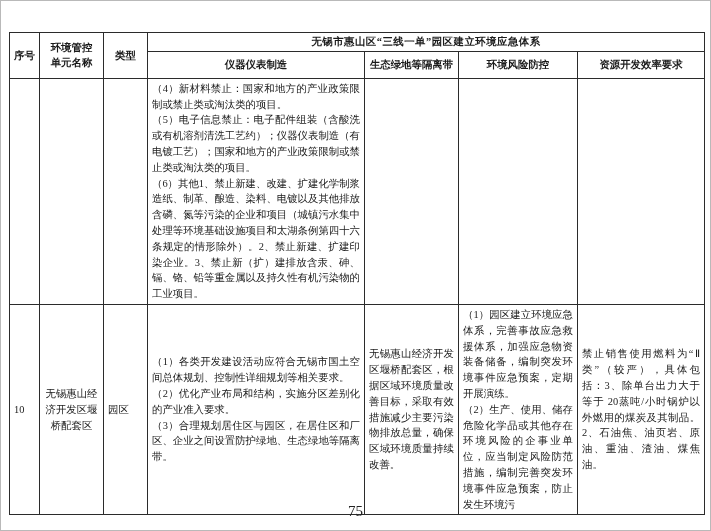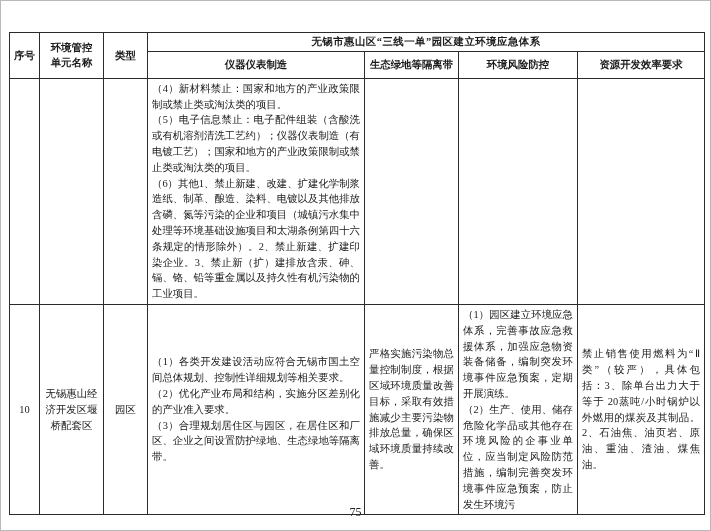--- a/index.html
+++ b/index.html
@@ -37,28 +37,28 @@
   .group-title { height:16px; font-size:10.6px; letter-spacing:0.5px; }
   .hdr2 th { height:27px; }
   .cell-text {
     text-align:justify;
     white-space:pre-wrap;
     word-break:break-all;
     margin-top:32px;
   }
   .v-top { vertical-align:top; }
   .v-mid { vertical-align:middle; }
-  .center { text-align:center; }
+  .center { text-align:left; }
   .unit-cell { padding:2px 10px; text-align:center; }
   .row-cont td { height:219px; }
   .row-main td { height:193px; }
   .pageno {
     position:absolute; left:0; right:0; bottom:10px;
     text-align:center;
-    font-size:12px; color:#222;margin-top:20px;
+    font-size:15px; color:#222;margin-top:20px;
   }
 </style>
 </head>
 <body>
 
 <div class="page">
 
   <table class="doc">
     <colgroup>
       <col style="width:30px">
@@ -98,21 +98,21 @@
       <td class="cell-text v-top"></td>
     </tr>
 
     <tr class="row-main">
       <td class="center">10</td>
       <td class="unit-cell">无锡惠山经济开发区堰桥配套区</td>
       <td class="center">园区</td>
       <td class="cell-text v-mid">（1）各类开发建设活动应符合无锡市国土空间总体规划、控制性详细规划等相关要求。
 （2）优化产业布局和结构，实施分区差别化的产业准入要求。
 （3）合理规划居住区与园区，在居住区和厂区、企业之间设置防护绿地、生态绿地等隔离带。</td>
-      <td class="cell-text v-mid">严格实施污染物总量控制制度，根据区域环境质量改善目标，采取有效措施减少主要污染物排放总量，确保区域环境质量持续改善。</td>
+      <td class="cell-text v-mid">无锡惠山经济开发区堰桥配套区，根据区域环境质量改善目标，采取有效措施减少主要污染物排放总量，确保区域环境质量持续改善。</td>
       <td class="cell-text v-mid">（1）园区建立环境应急体系，完善事故应急救援体系，加强应急物资装备储备，编制突发环境事件应急预案，定期开展演练。
 （2）生产、使用、储存危险化学品或其他存在环境风险的企事业单位，应当制定风险防范措施，编制完善突发环境事件应急预案，防止发生环境污</td>
       <td class="cell-text v-mid">禁止销售使用燃料为“Ⅱ类”（较严），具体包括：3、除单台出力大于等于 20蒸吨/小时锅炉以外燃用的煤炭及其制品。2、石油焦、油页岩、原油、重油、渣油、煤焦油。</td>
     </tr>
   </tbody>
     </table>
 
   <div class="pageno">75</div>
 </div>
 

